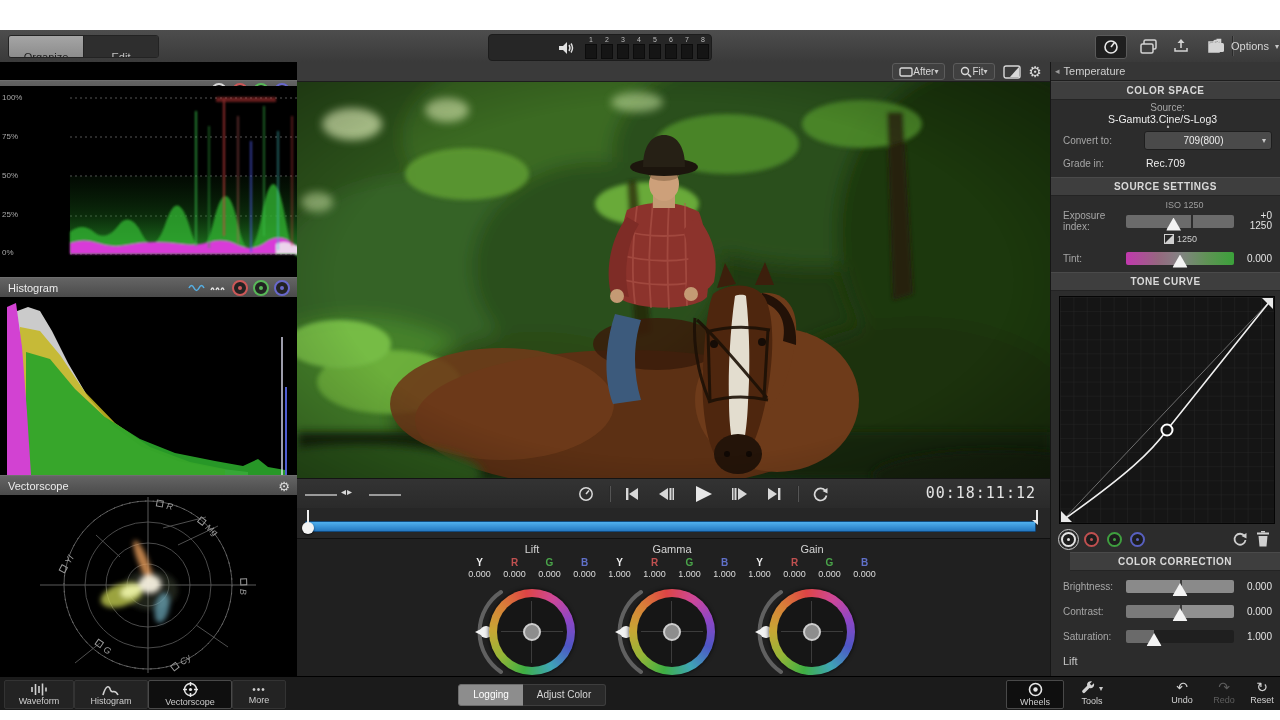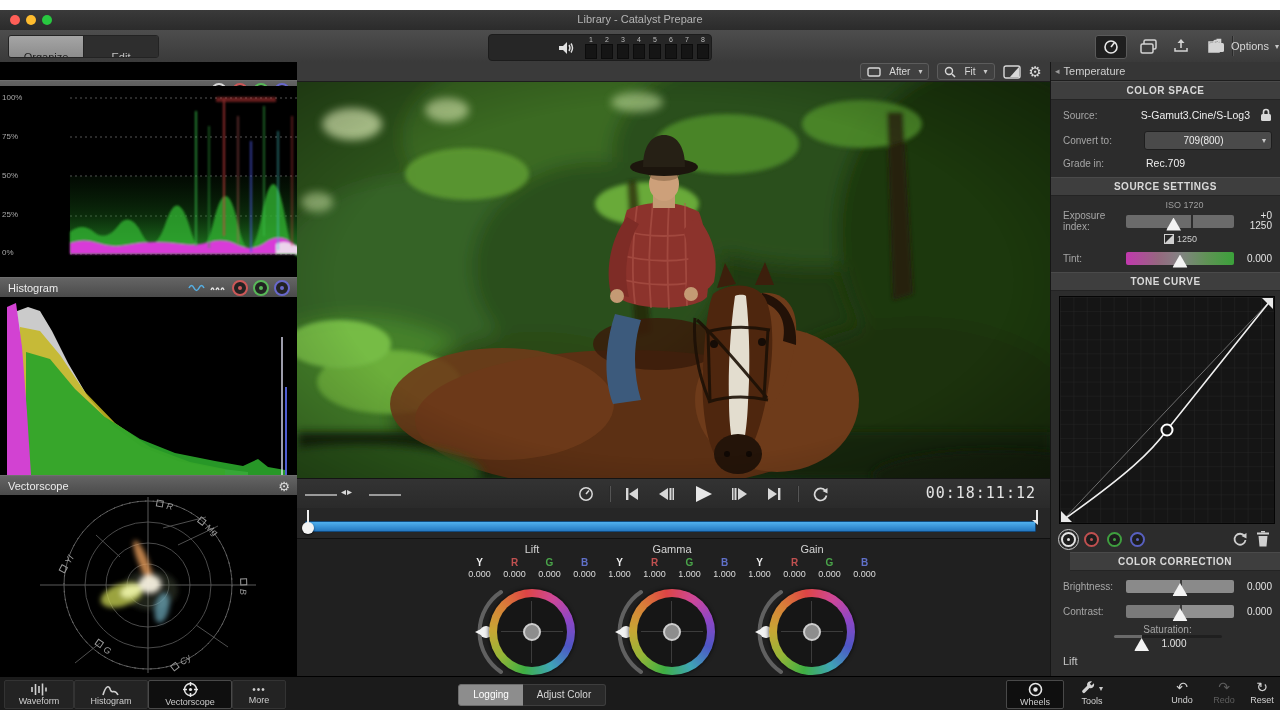--- a/index.html
+++ b/index.html
@@ -34,21 +34,21 @@
   .scopehdr .t{font-size:11px;color:#ececec;margin-left:8px;flex:1;}
   .hic{display:flex;align-items:center;gap:5px;margin-right:7px;}
   .ring-toggle{width:12px;height:12px;border-radius:50%;border:2px solid;background:#222;display:flex;align-items:center;justify-content:center;}
   .ring-toggle i{display:block;width:4px;height:4px;border-radius:50%;}
   .scopebody{position:absolute;left:0;width:297px;background:#000;overflow:hidden;}
   .wf-tick{position:absolute;left:2px;font-size:8px;color:#a8a8a8;}
   .gearg{font-size:13px;color:#dcdcdc;}
   
   .center{left:297px;top:62px;width:753px;height:614px;background:#232323;}
   .pvbar{position:absolute;left:0;top:0;width:753px;height:20px;background:#3a3a3a;border-bottom:1px solid #1d1d1d;display:flex;justify-content:flex-end;align-items:center;gap:8px;padding-right:8px;box-sizing:border-box;}
-  .pvgroup{border:1px solid #5c5c5c;border-radius:3px;height:15px;display:flex;align-items:center;gap:8px;padding:0 6px;background:#404040;color:#d8d8d8;font-size:10px;}
+  .pvgroup{border:1px solid #5c5c5c;border-radius:3px;height:15px;display:flex;align-items:center;gap:0;padding:0 6px;background:#404040;color:#d8d8d8;font-size:10px;}
   .caret{font-size:8px;color:#c8c8c8;}
   .video{position:absolute;left:0;top:20px;width:753px;height:396px;background:#111;}
   .transport{position:absolute;left:0;top:416px;width:753px;height:30px;background:linear-gradient(#333,#2a2a2a);border-top:1px solid #141414;}
   .tbtn{position:absolute;top:4px;width:26px;height:22px;display:flex;align-items:center;justify-content:center;}
   .timecode{position:absolute;right:14px;top:5px;font-family:"DejaVu Sans Mono","Liberation Mono",monospace;font-size:15px;color:#e4e4e4;letter-spacing:1px;}
   .timeline{position:absolute;left:0;top:446px;width:753px;height:30px;background:#262626;}
   .tl-track{position:absolute;left:8px;right:14px;top:13px;height:9px;background:linear-gradient(#4fb0ef,#2579c2);border:1px solid #124a7d;border-radius:1px;}
   .playhead{position:absolute;left:5px;top:2px;width:12px;height:26px;}
   .playhead .stem{position:absolute;left:5px;top:0;width:2px;height:14px;background:#f0f0f0;}
   .playhead .knob{position:absolute;left:0;top:12px;width:12px;height:12px;border-radius:50%;background:#f4f4f4;box-shadow:0 1px 2px rgba(0,0,0,.7);}
@@ -108,26 +108,20 @@
   .letterbox{left:0;width:1280px;background:#fff;}
   svg{display:block;}
 </style>
 </head>
 <body>
 
 <div id="app">
 
   <div class="abs letterbox" style="top:0;height:10px;"></div>
 
-  <div class="abs titlebar">
-    <span class="tl" style="left:10px;background:#ff5f57;"></span>
-    <span class="tl" style="left:26px;background:#febc2e;"></span>
-    <span class="tl" style="left:42px;background:#28c840;"></span>
-    <div class="title">Library - Catalyst Prepare</div>
-  </div>
 
   <div class="abs toolbar">
     <div class="seg">
       <div class="segbtn on">Organize</div>
       <div class="segbtn off">Edit</div>
     </div>
     <div class="audiobox">
       <svg width="18" height="16" viewBox="0 0 18 16" style="margin-left:68px;">
         <polygon points="2,6 6,6 10,2 10,14 6,10 2,10" fill="#e0e0e0"></polygon>
         <path d="M12 5 Q14 8 12 11" stroke="#e0e0e0" stroke-width="1.4" fill="none"></path>
@@ -658,42 +652,42 @@
     </div>
   </div>
 
   <div class="abs rightpanel">
     <div class="adjhdr">
       <span class="c">◂</span>
       <span class="t">Temperature</span>
     </div>
 
     <div class="sechdr">COLOR SPACE</div>
-    <div class="prow" style="height:26px;margin-top:2px;">
+    <div class="prow" style="height:26px;margin-top:2px;flex-direction:column;">
       <span class="lbl">Source:</span>
       <span style="font-size:10.5px;color:#efefef;margin-right:10px;">S-Gamut3.Cine/S-Log3</span>
       <svg width="12" height="14" viewBox="0 0 12 14">
         <rect x="1" y="6" width="10" height="7" rx="1.5" fill="#d8d8d8"></rect>
         <path d="M3.5 6 V4 a2.5 2.5 0 0 1 5 0 V6" fill="none" stroke="#d8d8d8" stroke-width="1.6"></path>
         </svg>
     </div>
     <div class="prow" style="height:24px;">
       <span class="lbl">Convert to:</span>
       <span class="dropdown">
         <span class="dt">709(800)</span>
         <span class="caret" style="margin-right:5px;">▾</span>
       </span>
     </div>
     <div class="prow" style="height:22px;">
       <span class="lbl">Grade in:</span>
       <span style="flex:0 0 126px;font-size:10.5px;color:#efefef;">Rec.709</span>
     </div>
 
     <div class="sechdr" style="margin-top:3px;">SOURCE SETTINGS</div>
-    <div style="text-align:center;font-size:9px;color:#9e9e9e;padding:4px 0 1px 38px;">ISO 1720</div>
+    <div style="text-align:center;font-size:9px;color:#9e9e9e;padding:4px 0 1px 38px;">ISO 1250</div>
     <div class="prow" style="height:20px;">
       <span class="lbl">Exposure index:</span>
       <span class="slider">
         <span class="notch" style="left:60%;"></span>
         <span class="sthumb" style="left:44%;"></span>
       </span>
       <span class="val" style="line-height:10px;">
         <span style="display:block;">+0</span>
         <span style="display:block;">1250</span>
       </span>
@@ -765,21 +759,21 @@
       <span class="val">0.000</span>
     </div>
     <div class="prow" style="height:25px;">
       <span class="lbl">Contrast:</span>
       <span class="slider" style="background:linear-gradient(90deg,#7a7a7a 0 50%,#909090 50%);">
         <span class="notch" style="left:50%;background:#3a3a3a;"></span>
         <span class="sthumb" style="left:50%;"></span>
       </span>
       <span class="val">0.000</span>
     </div>
-    <div class="prow" style="height:25px;flex-direction:column;">
+    <div class="prow" style="height:25px;">
       <span class="lbl">Saturation:</span>
       <span class="slider" style="background:linear-gradient(90deg,#6a6a6a 0 26%,#1f1f1f 26%);">
         <span class="sthumb" style="left:26%;"></span>
       </span>
       <span class="val">1.000</span>
     </div>
     <div class="footlbl">Lift</div>
   </div>
 
   <div class="abs bottombar">

